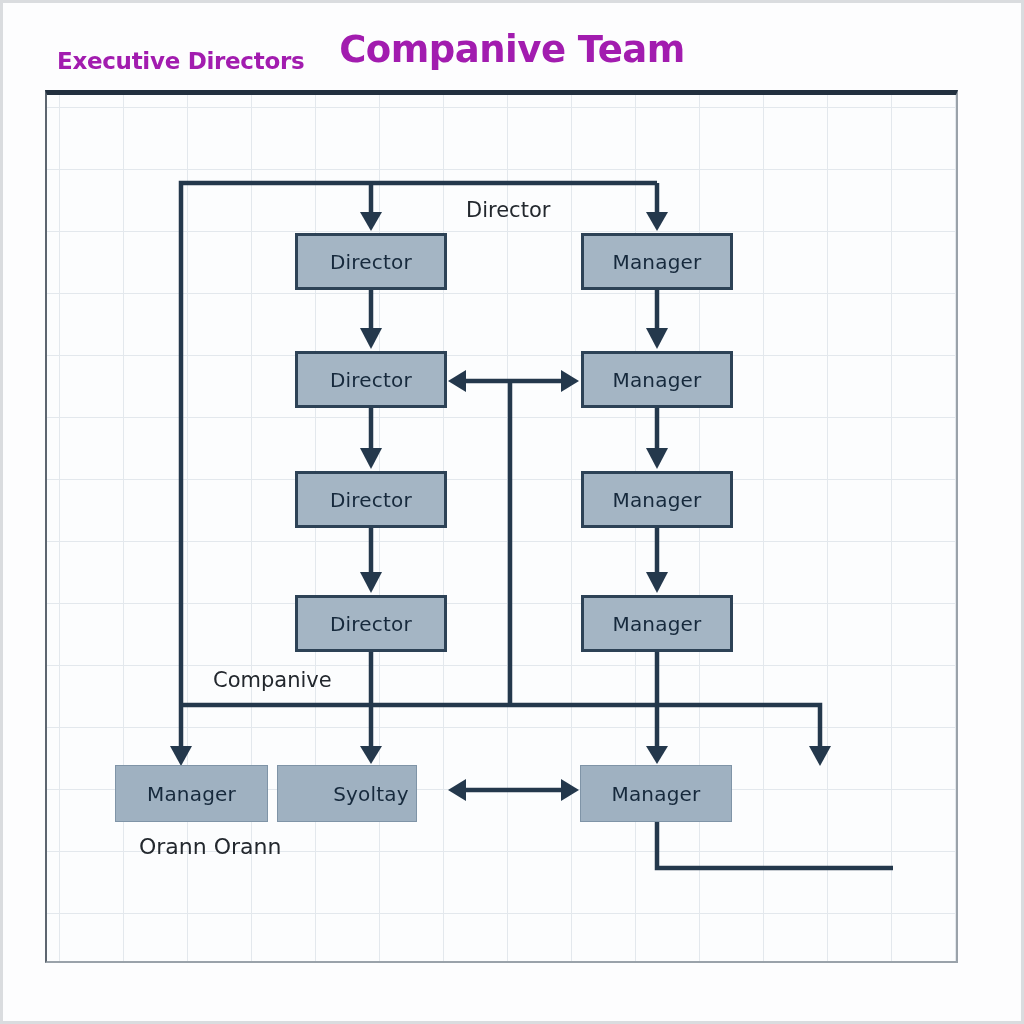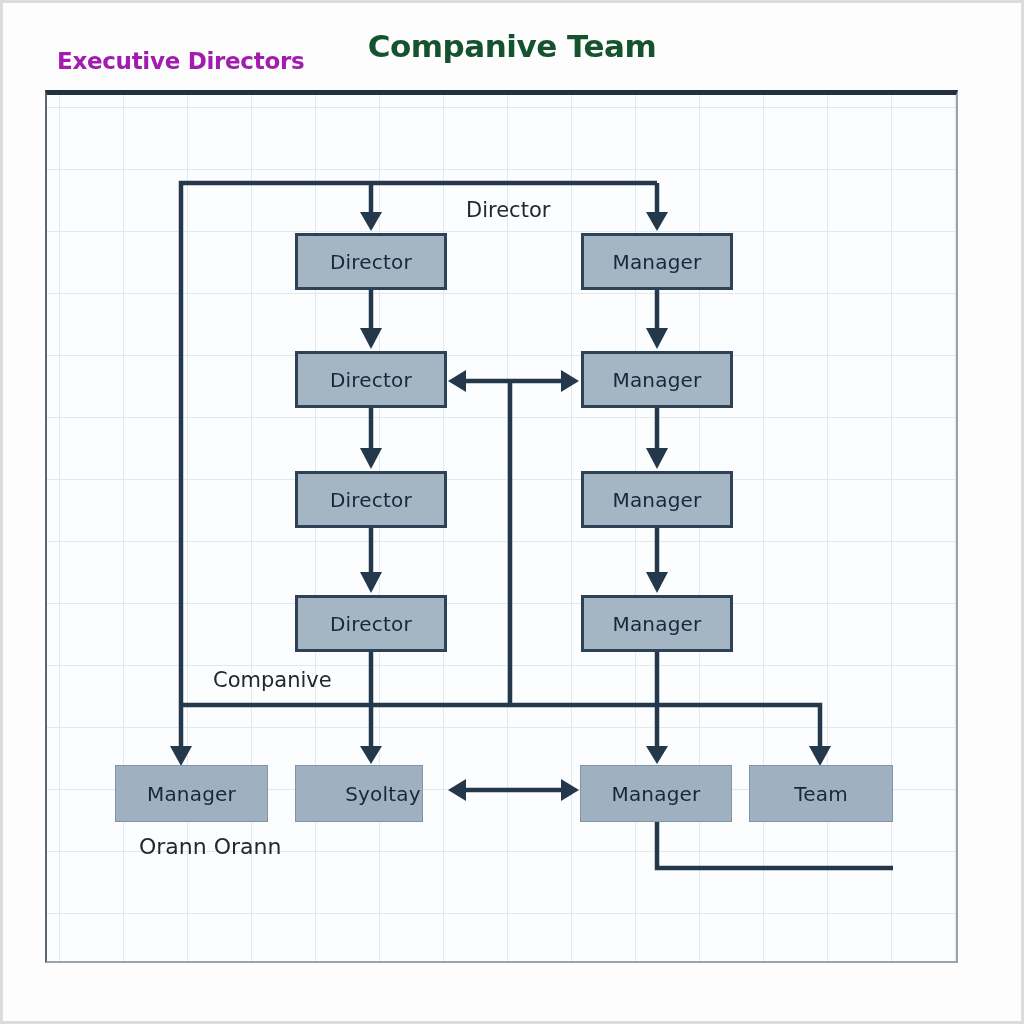--- a/index.html
+++ b/index.html
@@ -5,21 +5,21 @@
   html,body{margin:0;padding:0;background:#ffffff;}
   *{box-sizing:border-box;}
   .stage{
     position:relative;width:1024px;height:1024px;overflow:hidden;
     background:#fdfdfe;
     font-family:"DejaVu Sans","Liberation Sans",sans-serif;
     box-shadow:inset 0 0 0 3px #dadcdf;
   }
   .page-title{
     position:absolute;left:0;top:28px;width:100%;text-align:center;
-    font-size:31px;font-weight:700;color:#14532d;letter-spacing:-0.5px;
+    font-size:37px;font-weight:700;color:#a21caf;letter-spacing:-0.5px;
   }
   .corner-label{
     position:absolute;left:57px;top:48px;
     font-size:23px;font-weight:700;color:#a21caf;letter-spacing:-0.3px;text-align:center;
   }
   .frame{
     position:absolute;left:45px;top:90px;width:913px;height:873px;
     border-top:5px solid var(--frame-top,#22303f);
     border-left:2px solid #5d6670;
     border-right:2px solid #9aa2aa;
@@ -46,21 +46,21 @@
     position:absolute;color:#23282e;font-size:21px;font-weight:400;white-space:nowrap;
   }
   .lbl-director{left:466px;top:198px;}
   .lbl-reporting{left:213px;top:668px;}
   .lbl-orann{left:139px;top:834px;font-size:22px;}
   
   .nA{left:295px;width:152px;height:57px;}
   .nB{left:581px;width:152px;height:57px;}
   .r1{top:233px;} .r2{top:351px;} .r3{top:471px;} .r4{top:595px;}
   .b0{left:115px;width:153px;}
-  .b1{left:295px;width:128px;padding-left:48px;}
+  .b1{left:277px;width:140px;padding-left:48px;}
   .b2{left:580px;width:152px;}
   .b3{left:749px;width:144px;}
   .brow{top:765px;height:57px;}
 </style>
 </head>
 <body>
 
 <div class="stage" style="--fill: #a4b5c4; --nborder: #2d4256; --grid: #e3e8ed; --frame-top: #22303f;">
 
   <div class="page-title">Companive Team</div>
@@ -118,19 +118,18 @@
   <div class="node nA r4">Director</div>
 
   <div class="node nB r1">Manager</div>
   <div class="node nB r2">Manager</div>
   <div class="node nB r3">Manager</div>
   <div class="node nB r4">Manager</div>
 
   <div class="node borderless b0 brow">Manager</div>
   <div class="node borderless b1 brow">Syoltay</div>
   <div class="node borderless b2 brow">Manager</div>
-  <div class="node borderless b3 brow">Team</div>
 
   <div class="float-label lbl-director">Director</div>
   <div class="float-label lbl-reporting">Companive</div>
   <div class="float-label lbl-orann">Orann Orann</div>
 
 </div>
 
 </body></html>

